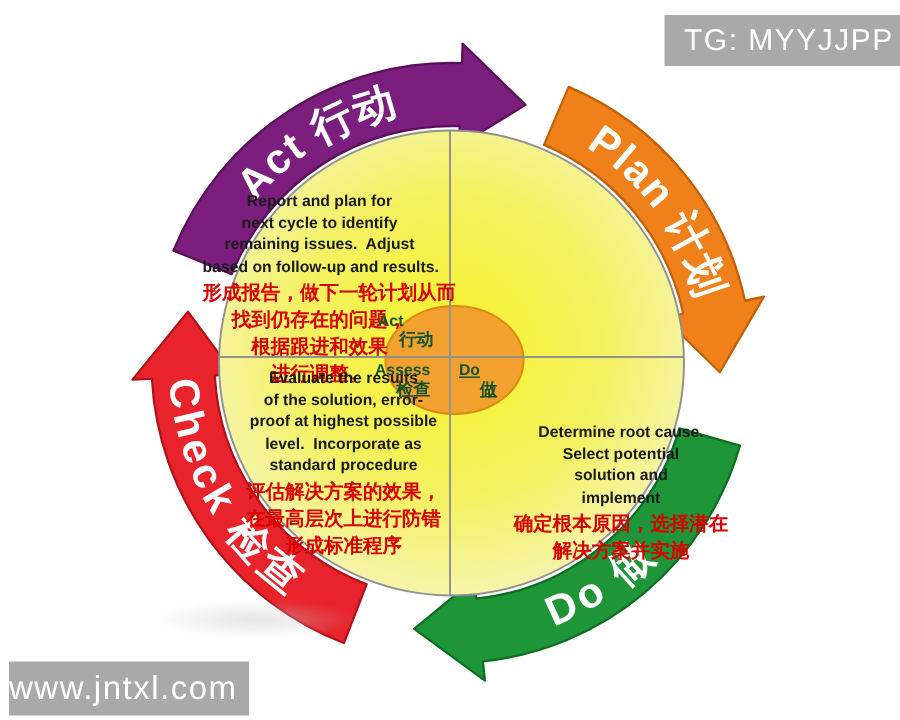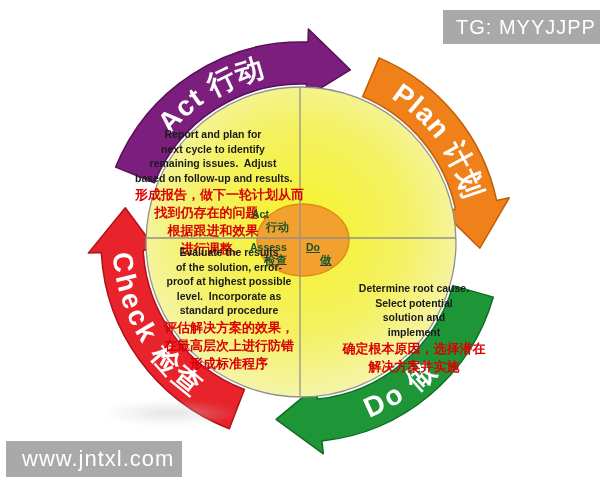--- a/index.html
+++ b/index.html
@@ -20,21 +20,21 @@
     white-space:pre;font-weight:bold;font-size:13px;line-height:18px;color:#d90000;margin-top:1px;
   }
   .hub-label{position:absolute;font-weight:bold;color:#14532d;}
   .hub-label .hen{font-size:10.5px;line-height:13px;white-space:pre;}
   .hub-label .hcn{font-size:11.5px;line-height:13px;white-space:pre;margin-left:14px;}
   .wm{
     position:absolute;background:#a9a9a9;color:#ffffff;display:flex;align-items:center;
     letter-spacing:1px;font-family:"Liberation Sans",sans-serif;
   }
   .wm-top{left:443px;top:10px;width:146px;height:34px;font-size:20px;padding-left:13px;}
-  .wm-bottom{left:6px;top:441px;width:160px;height:36px;font-size:22px;padding-left:16px;}
+  .wm-bottom{left:6px;top:441px;width:160px;height:36px;font-size:22px;padding-left:0;}
   .smudge{
     position:absolute;left:100px;top:400px;width:140px;height:26px;
     background:radial-gradient(ellipse at center,rgba(202,202,202,0.5),rgba(255,255,255,0) 70%);
     filter:blur(2px);
   }
 </style>
 </head>
 <body>
 
 <div class="stage">

